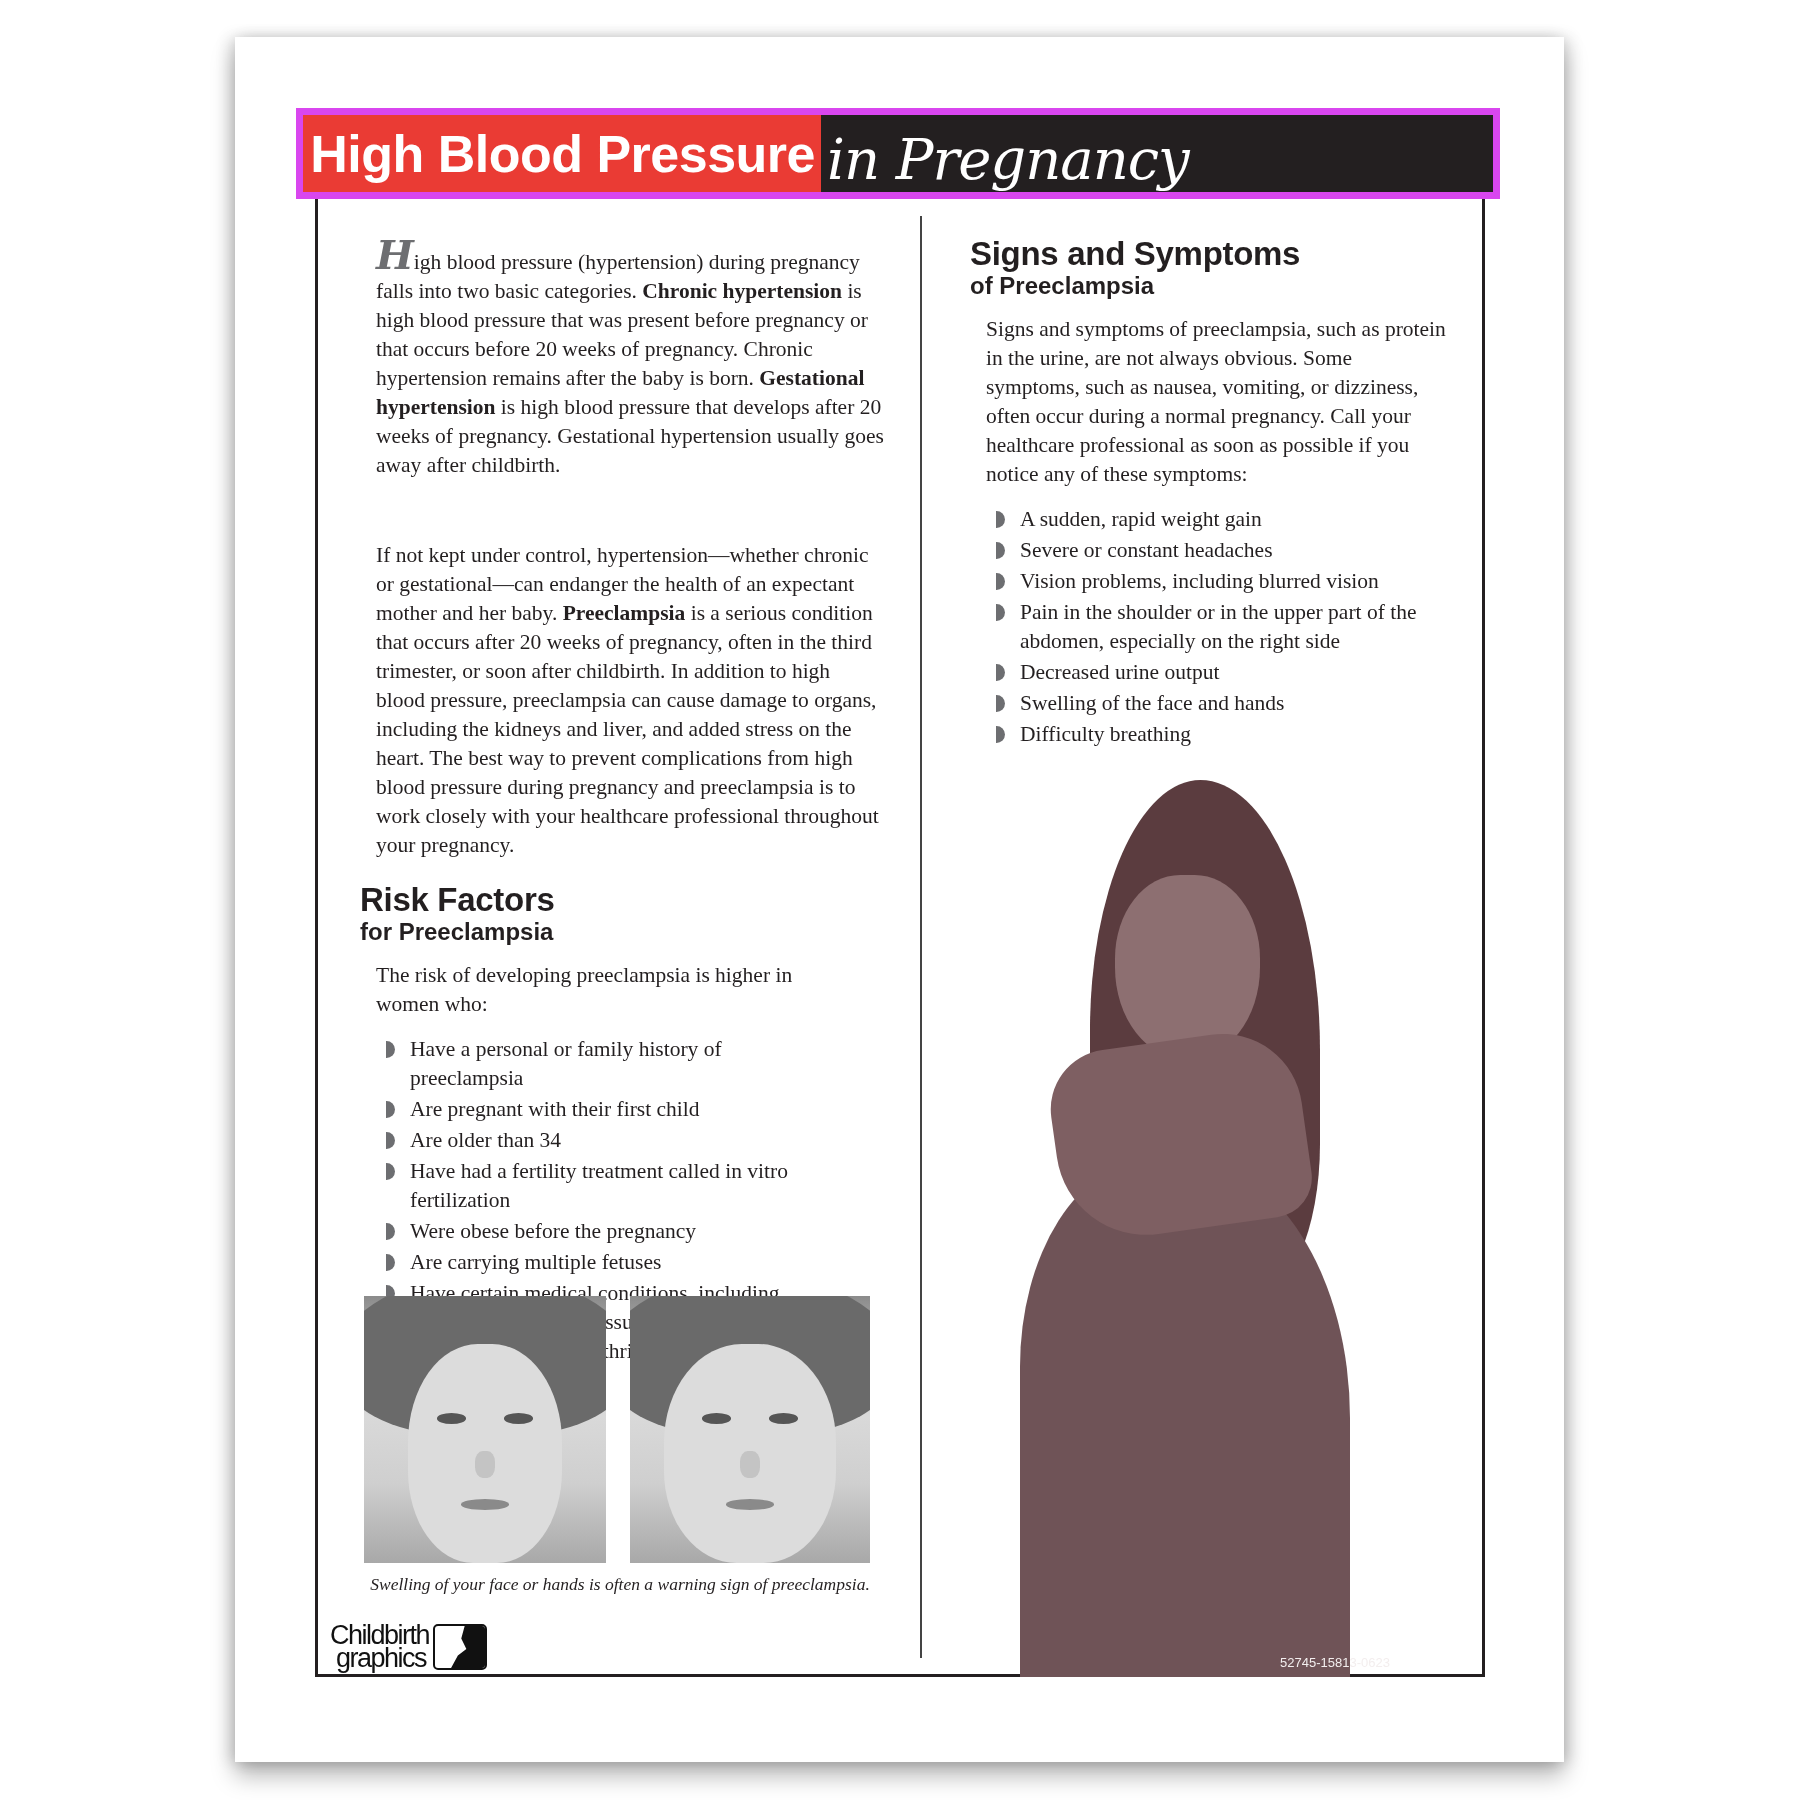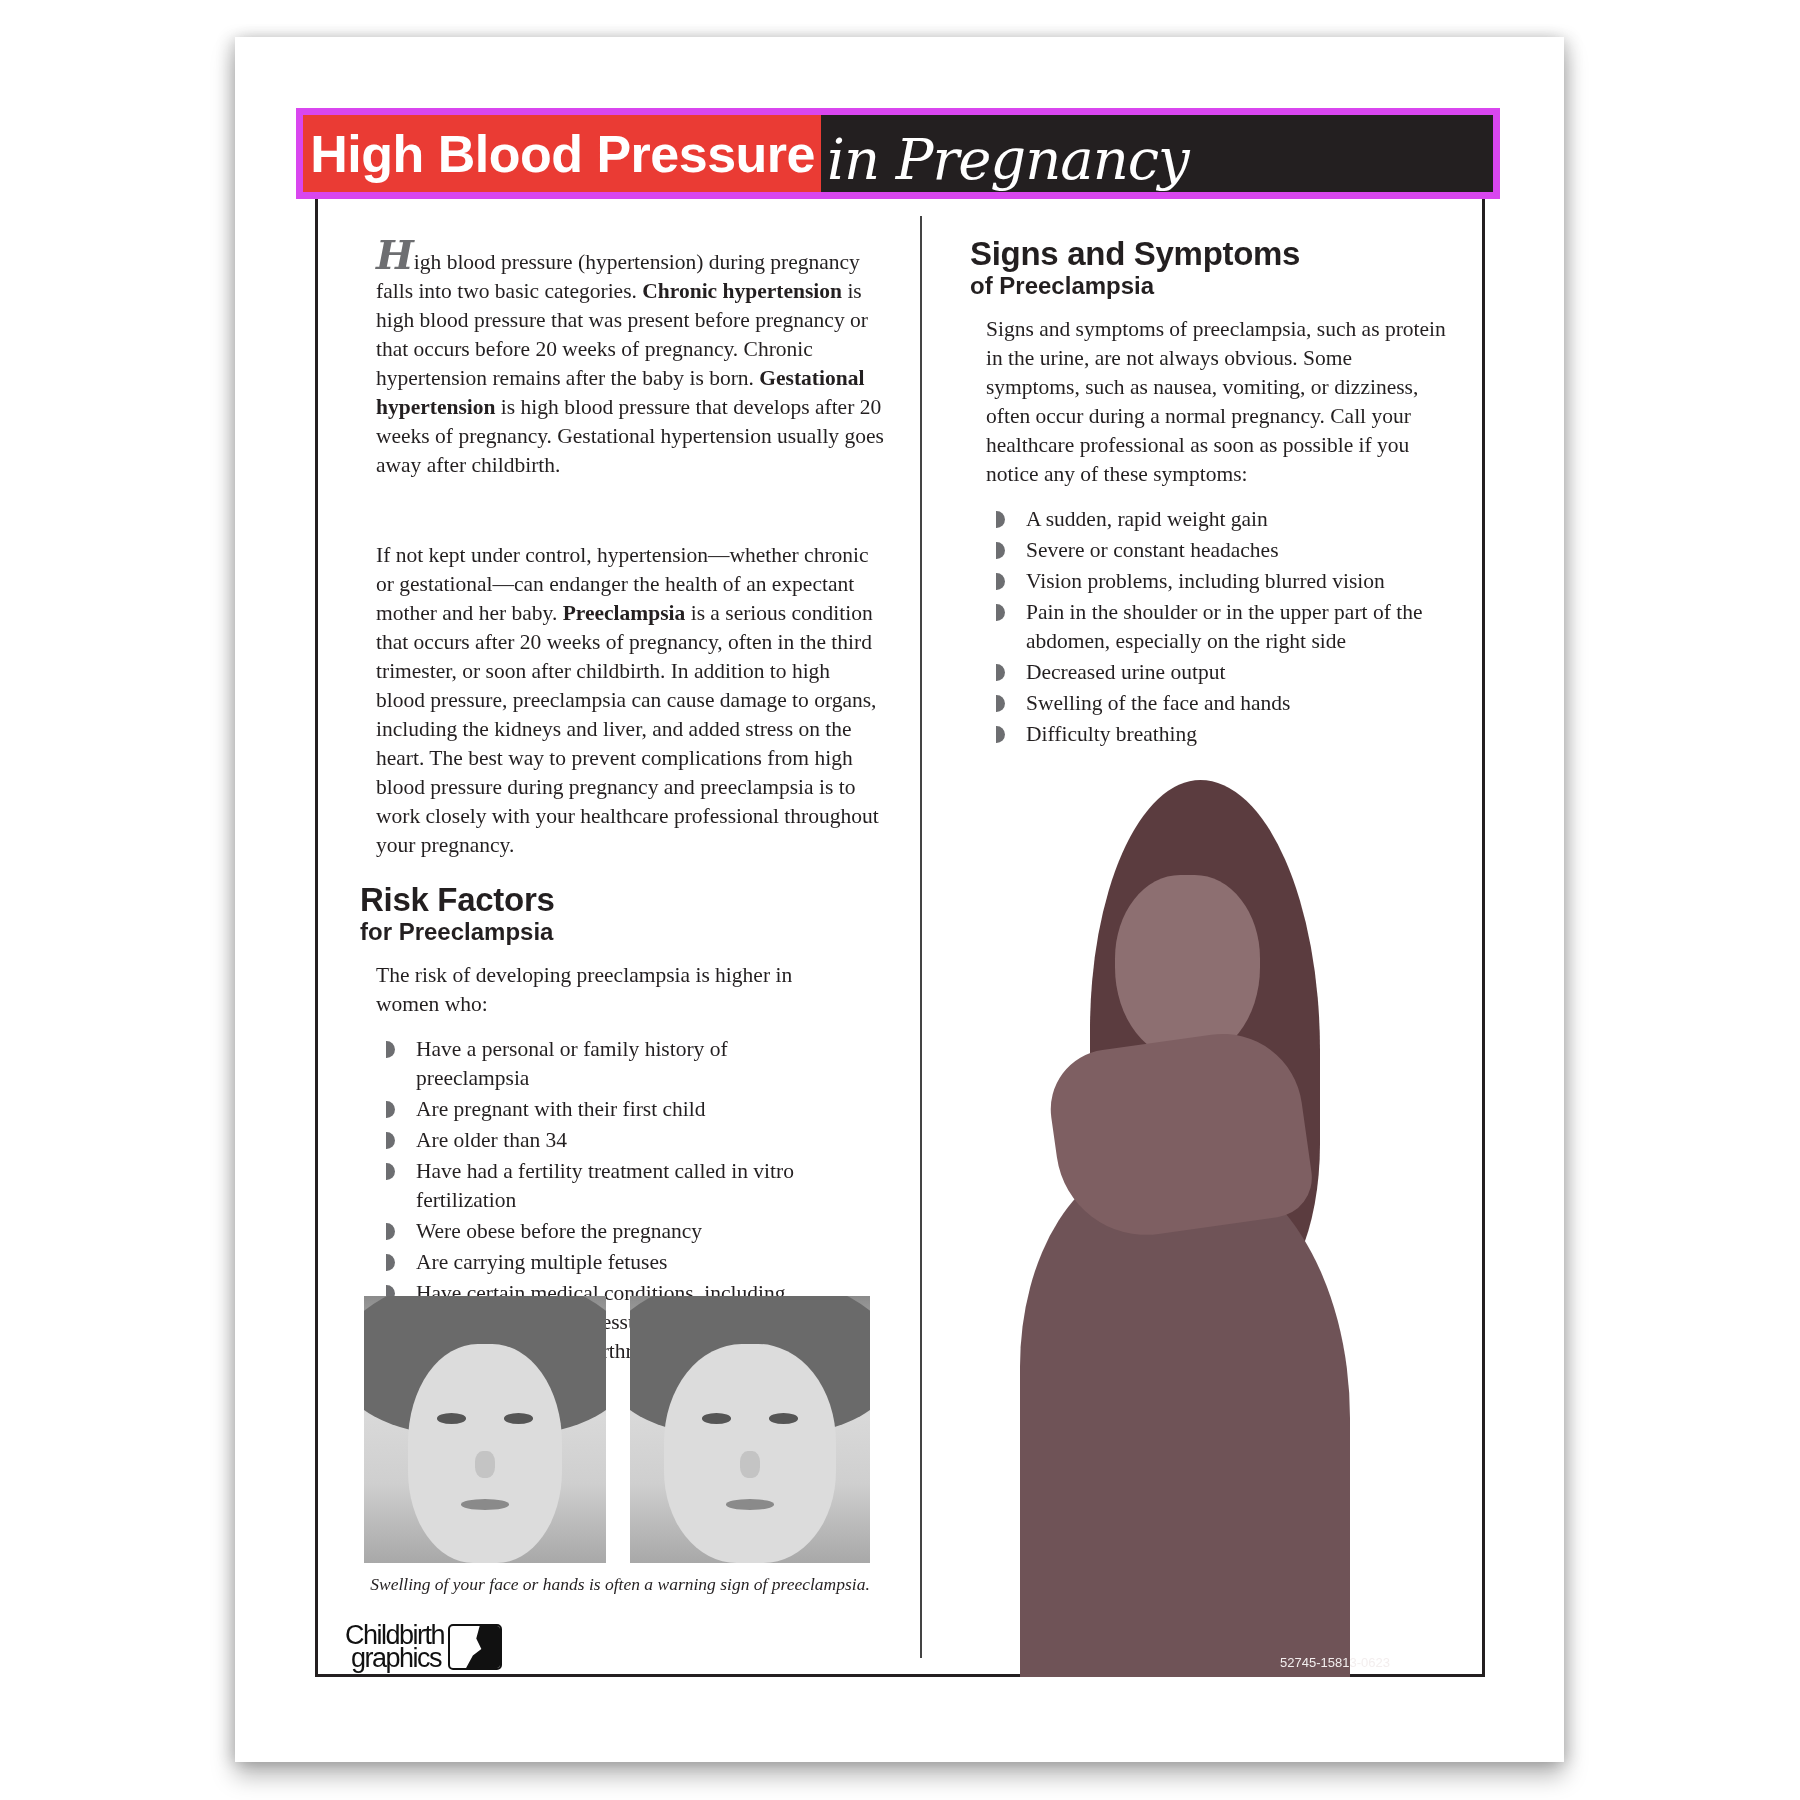--- a/index.html
+++ b/index.html
@@ -15,32 +15,32 @@
   .divider { position:absolute; left:920px; top:216px; width:2px; height:1442px; background:#444; }
   .col { position:absolute; font-size:21.5px; line-height:29px; color:#231f20; }
   .col-left { left:360px; top:224px; width:540px; }
   .col-right { left:970px; top:236px; width:470px; }
   p { margin:16px; }
   .dropcap { font-family:"DejaVu Serif", serif; font-style:italic; font-weight:bold; color:#6d6e71; font-size:40px; line-height:29px; }
   .gap { height:29px; }
   .h-main { font-family:"Liberation Sans", sans-serif; font-weight:bold; font-size:33px; line-height:36px; color:#231f20; letter-spacing:-0.3px; }
   .h-sub { font-family:"Liberation Sans", sans-serif; font-weight:bold; font-size:24px; line-height:27px; color:#231f20; margin-bottom:5px; }
   ul.bullets { list-style:none; margin:0; padding:0 0 0 26px; }
-  ul.bullets li { position:relative; padding-left:30px; margin-bottom:2px; }
+  ul.bullets li { position:relative; padding-left:24px; margin-bottom:2px; }
   ul.bullets li .bullet { position:absolute; left:0; top:6px; width:9px; height:17px; background:#6d6e71; border-radius:0 9px 9px 0; }
   .face { position:absolute; top:1296px; height:267px; background:linear-gradient(180deg,#8b8b8b 0%,#bdbdbd 22%,#d9d9d9 45%,#cfcfcf 70%,#a8a8a8 100%); overflow:hidden; }
   .face .hair { position:absolute; left:-10%; top:-8%; width:120%; height:60%; border-radius:50% 50% 40% 40%; background:#6a6a6a; }
   .face .skin { position:absolute; left:18%; top:18%; width:64%; height:82%; border-radius:45% 45% 42% 42%; background:#dcdcdc; }
   .face .eye { position:absolute; top:44%; width:12%; height:4%; border-radius:50%; background:#555; }
   .face .mouth { position:absolute; left:40%; top:76%; width:20%; height:4%; border-radius:50%; background:#8a8a8a; }
   .face .nose { position:absolute; left:46%; top:58%; width:8%; height:10%; border-radius:40%; background:#c4c4c4; }
   .face-left { left:364px; width:242px; }
   .face-right { left:630px; width:240px; }
   .caption { position:absolute; left:370px; top:1574px; width:500px; text-align:center; font-family:"Liberation Serif", serif; font-style:italic; font-size:17.5px; color:#231f20; }
-  .logo { position:absolute; left:330px; top:1624px; display:flex; align-items:center;margin-left:15px; }
+  .logo { position:absolute; left:330px; top:1624px; display:flex; align-items:center; }
   .logo-text { font-family:"Liberation Sans", sans-serif; font-size:27px; line-height:23px; letter-spacing:-1.5px; color:#111; }
   .logo-mark { margin-left:4px; width:50px; height:42px; border:2px solid #111; border-radius:5px; background:#fff; position:relative; overflow:hidden; }
   .logo-mark .shape { position:absolute; right:0; top:0; width:34px; height:42px; background:#111; clip-path:polygon(40% 0,100% 0,100% 100%,0 100%,20% 70%,45% 55%,30% 30%); }
   .woman { position:absolute; left:950px; top:780px; width:470px; height:897px; }
   .woman .hair { position:absolute; left:140px; top:0; width:230px; height:520px; background:#5b3c3f; border-radius:48% 52% 30% 30%; }
   .woman .face2 { position:absolute; left:165px; top:95px; width:145px; height:185px; background:#8d6f71; border-radius:45% 45% 50% 50%; }
   .woman .arm { position:absolute; left:105px; top:260px; width:250px; height:190px; background:#7e5f62; border-radius:60px 80px 40px 90px; transform:rotate(-8deg); }
   .woman .body { position:absolute; left:70px; top:380px; width:330px; height:517px; background:#6f5357; border-radius:40% 50% 0 0; }
   .code { position:absolute; left:1280px; top:1655px; font-family:"Liberation Sans", sans-serif; font-size:13px; color:#f3eeee; }
 </style>

